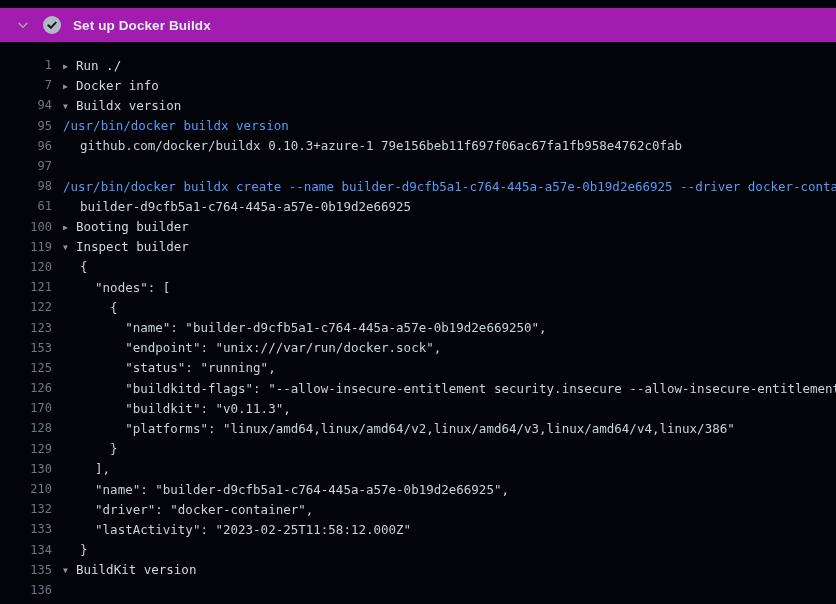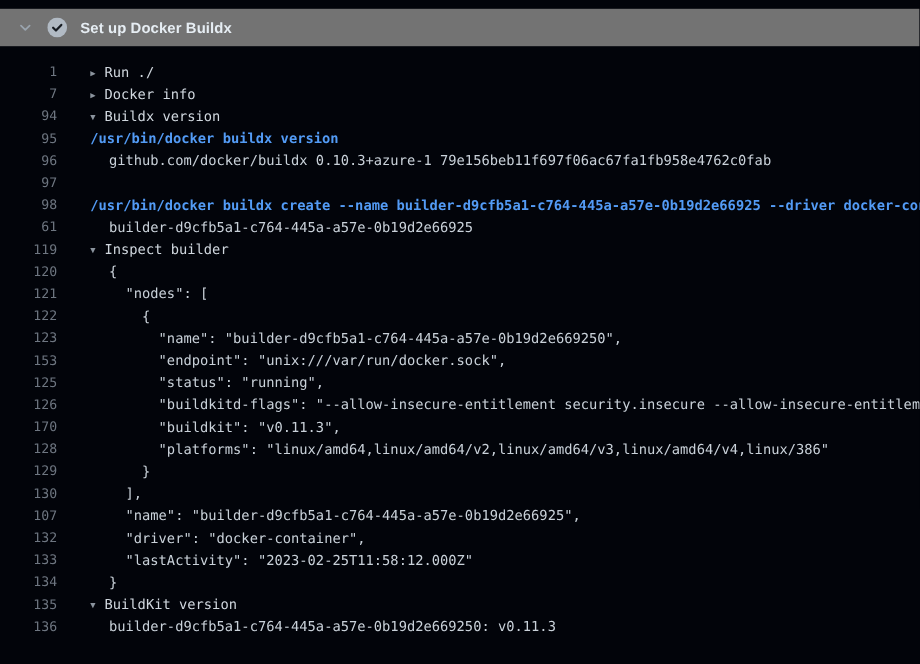--- a/index.html
+++ b/index.html
@@ -8,21 +8,21 @@
     width: 836px;
     height: 604px;
     overflow: hidden;
     background: #02040a;
     font-family: "Liberation Sans", sans-serif;
   }
   .panel { width: 836px; height: 604px; position: relative; }
   .step-header {
     margin-top: 8px;
     height: 34px;
-    background: #737373;
+    background: #a21caf;
     display: flex;
     align-items: center;
     padding: 0 16px;
     cursor: pointer;
   }
   .chev { width: 14px; height: 14px; flex: none; margin-right: 13px; }
   .check { width: 18px; height: 18px; flex: none; margin-right: 12px; }
   .step-title {
     color: #e6edf3;
     font-size: 13.5px;
@@ -43,26 +43,26 @@
   .num {
     width: 52px;
     flex: none;
     text-align: right;
     color: #6e7681;
     text-decoration: none;
     font-size: 12px;
     cursor: pointer;
   }
   .content {
-    margin-left: 30px;
+    margin-left: 11px;
     white-space: pre;
     color: #c9d1d9;
   }
   .row.group_collapsed .content, .row.group_expanded .content { color: #d0d7de; }
-  .row.command .content { color: #539bf5; font-weight: bold; }
+  .row.command .content { color: #539bf5; }
   .row.output .content { padding-left: 17px; }
   .arrow {
     display: inline-block;
     color: #8b949e;
     font-size: 8px;
     width: 13px;
     vertical-align: 1px;
   }
   .row.group_collapsed, .row.group_expanded { cursor: pointer; }
 </style>
@@ -84,33 +84,34 @@
 
   <div class="log" id="log">
       <div class="row group_collapsed"><a class="num">1</a><span class="content"><span class="arrow">▶</span><span>Run ./</span></span></div>
       <div class="row group_collapsed"><a class="num">7</a><span class="content"><span class="arrow">▶</span><span>Docker info</span></span></div>
       <div class="row group_expanded"><a class="num">94</a><span class="content"><span class="arrow">▼</span><span>Buildx version</span></span></div>
       <div class="row command"><a class="num">95</a><span class="content"><span>/usr/bin/docker buildx version</span></span></div>
       <div class="row output"><a class="num">96</a><span class="content"><span>github.com/docker/buildx 0.10.3+azure-1 79e156beb11f697f06ac67fa1fb958e4762c0fab</span></span></div>
       <div class="row group_expanded"><a class="num">97</a></div>
       <div class="row command"><a class="num">98</a><span class="content"><span>/usr/bin/docker buildx create --name builder-d9cfb5a1-c764-445a-a57e-0b19d2e66925 --driver docker-container --buildkitd-flags</span></span></div>
       <div class="row output"><a class="num">61</a><span class="content"><span>builder-d9cfb5a1-c764-445a-a57e-0b19d2e66925</span></span></div>
+      <div class="row group_collapsed"><a class="num">100</a><span class="content"><span class="arrow">▶</span><span>Booting builder</span></span></div>
       <div class="row group_expanded"><a class="num">119</a><span class="content"><span class="arrow">▼</span><span>Inspect builder</span></span></div>
       <div class="row output"><a class="num">120</a><span class="content"><span>{</span></span></div>
       <div class="row output"><a class="num">121</a><span class="content"><span>  "nodes": [</span></span></div>
       <div class="row output"><a class="num">122</a><span class="content"><span>    {</span></span></div>
       <div class="row output"><a class="num">123</a><span class="content"><span>      "name": "builder-d9cfb5a1-c764-445a-a57e-0b19d2e669250",</span></span></div>
       <div class="row output"><a class="num">153</a><span class="content"><span>      "endpoint": "unix:///var/run/docker.sock",</span></span></div>
       <div class="row output"><a class="num">125</a><span class="content"><span>      "status": "running",</span></span></div>
       <div class="row output"><a class="num">126</a><span class="content"><span>      "buildkitd-flags": "--allow-insecure-entitlement security.insecure --allow-insecure-entitlement network.host",</span></span></div>
       <div class="row output"><a class="num">170</a><span class="content"><span>      "buildkit": "v0.11.3",</span></span></div>
       <div class="row output"><a class="num">128</a><span class="content"><span>      "platforms": "linux/amd64,linux/amd64/v2,linux/amd64/v3,linux/amd64/v4,linux/386"</span></span></div>
       <div class="row output"><a class="num">129</a><span class="content"><span>    }</span></span></div>
       <div class="row output"><a class="num">130</a><span class="content"><span>  ],</span></span></div>
-      <div class="row output"><a class="num">107</a><span class="content"><span>  "name": "builder-d9cfb5a1-c764-445a-a57e-0b19d2e66925",</span></span></div>
+      <div class="row output"><a class="num">210</a><span class="content"><span>  "name": "builder-d9cfb5a1-c764-445a-a57e-0b19d2e66925",</span></span></div>
       <div class="row output"><a class="num">132</a><span class="content"><span>  "driver": "docker-container",</span></span></div>
       <div class="row output"><a class="num">133</a><span class="content"><span>  "lastActivity": "2023-02-25T11:58:12.000Z"</span></span></div>
       <div class="row output"><a class="num">134</a><span class="content"><span>}</span></span></div>
       <div class="row group_expanded"><a class="num">135</a><span class="content"><span class="arrow">▼</span><span>BuildKit version</span></span></div>
-      <div class="row output"><a class="num">136</a><span class="content"><span>builder-d9cfb5a1-c764-445a-a57e-0b19d2e669250: v0.11.3</span></span></div>
+      <div class="row output"><a class="num">136</a></div>
     </div>
 
 </div>
 
 </body></html>

